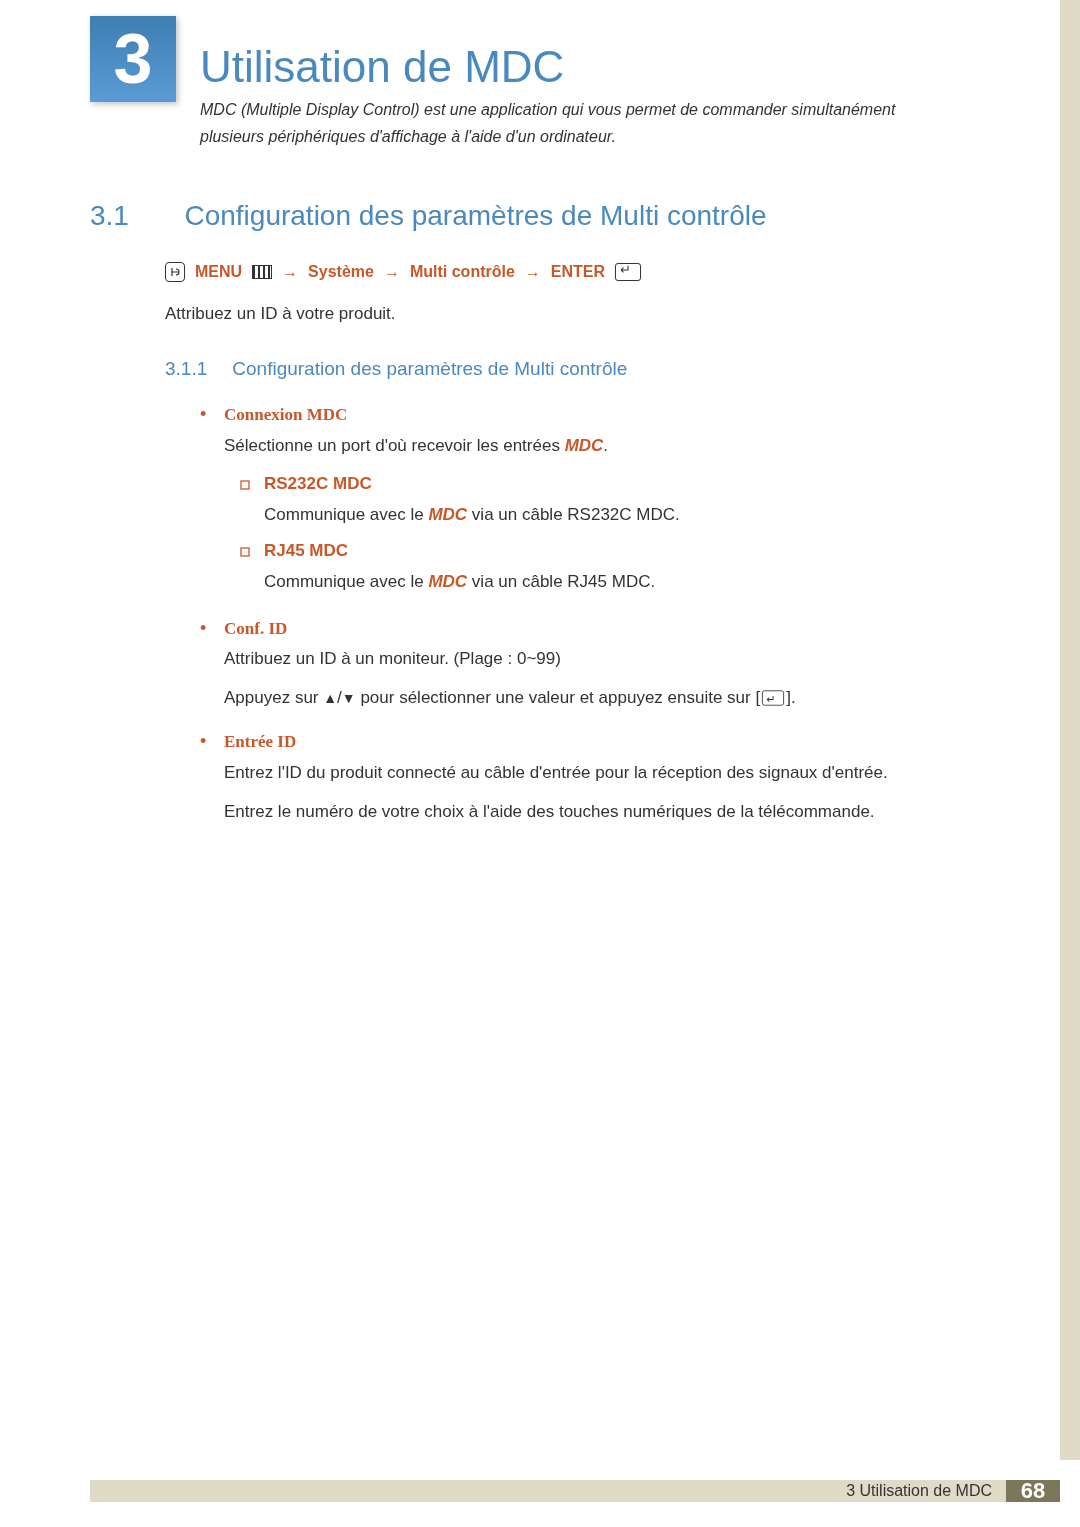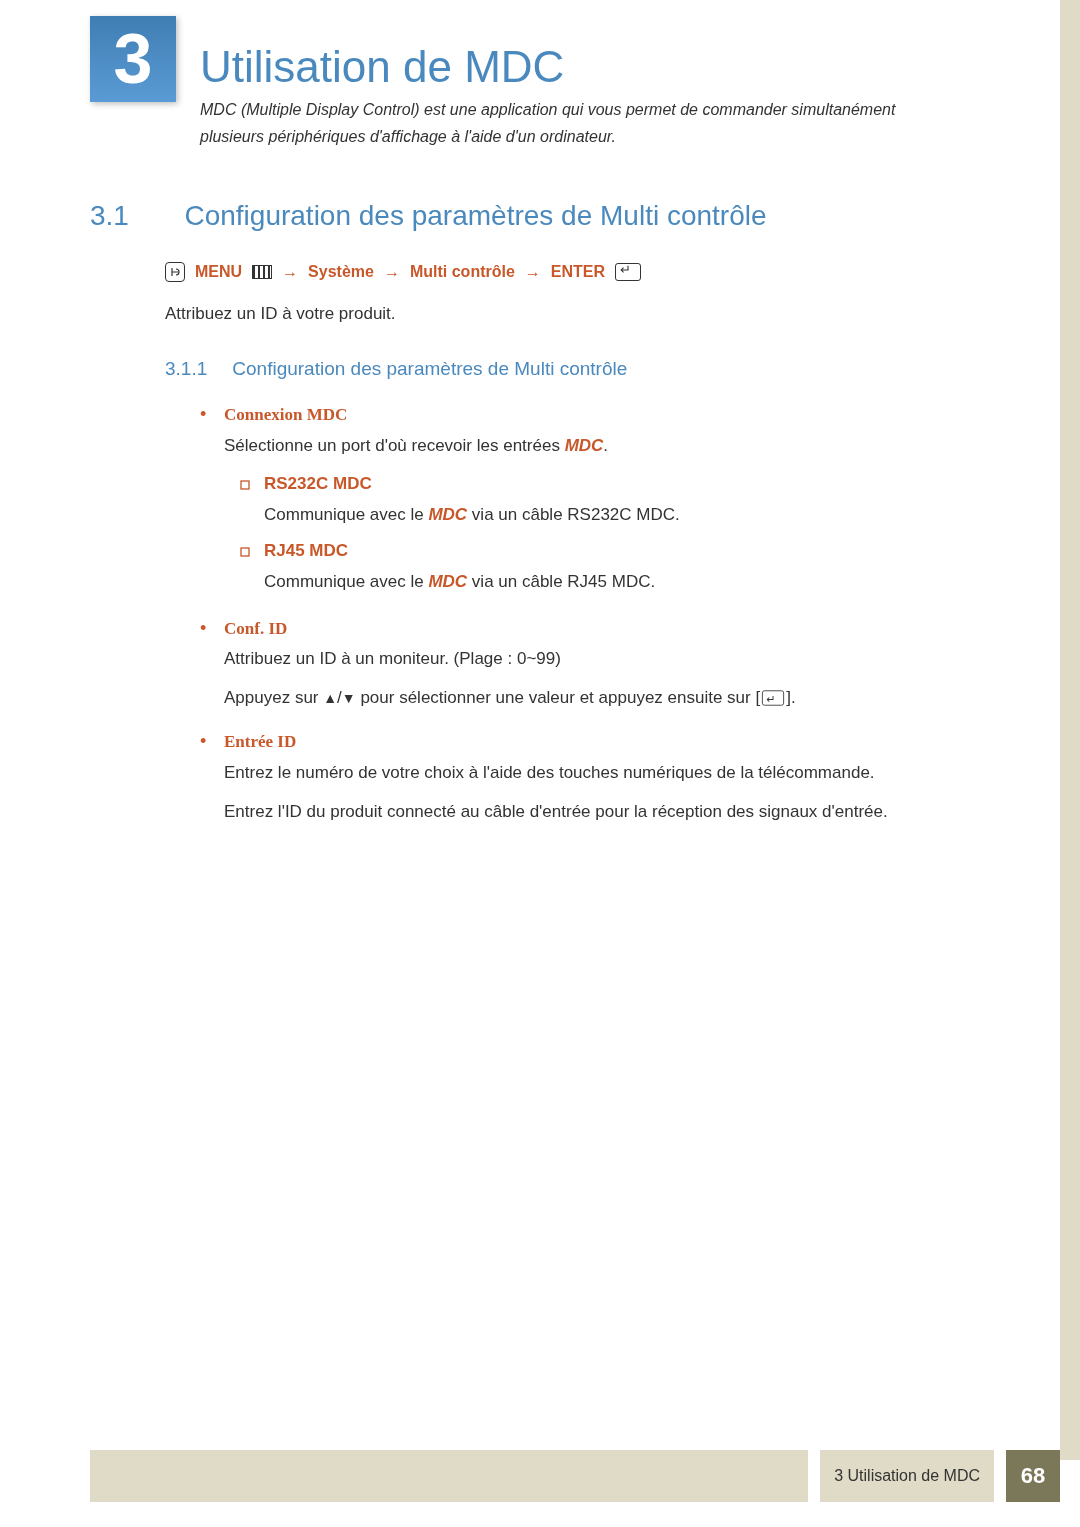--- a/index.html
+++ b/index.html
@@ -118,22 +118,22 @@
   .li-title{color:#c8582a;font-weight:bold;font-family:Liberation Serif, serif;}
   .li-body{margin-left:24px;margin-bottom:8px;color:#333;}
   .sub-li{margin-left:40px;}
   .sub-bullet{display:inline-block;width:24px;color:#c8582a;}
   .sub-bullet svg{vertical-align:middle;}
   .sub-li-title{color:#c8582a;font-weight:bold;}
   .sub-li-body{margin-left:64px;margin-bottom:6px;color:#333;}
   .emph-in{color:#c8582a;font-weight:bold;font-style:italic;}
   .tri{display:inline-block;font-size:14px;vertical-align:middle;}
   .footer-bar{
-    position:absolute;left:90px;bottom:25px;right:20px;height:52px;
-    display:flex;align-items:stretch;gap:12px;
+    position:absolute;left:90px;bottom:25px;right:20px;height:22px;
+    display:flex;align-items:stretch;
   }
   .footer-left{flex:1;background:#e0dbc6;}
   .footer-mid{
     background:#e0dbc6;display:flex;align-items:center;padding:0 14px;
     font-size:16px;color:#333;
   }
   .footer-num{
     background:#7a7858;color:#fff;width:54px;display:flex;align-items:center;justify-content:center;font-size:22px;font-weight:bold;
   }
 </style>
@@ -213,22 +213,22 @@
     <div class="li-body">Attribuez un ID à un moniteur. (Plage : 0~99)</div>
     <div class="li-body">
       <span>Appuyez sur </span><span class="tri">▲</span>/<span class="tri">▼</span><span> pour sélectionner une valeur et appuyez ensuite sur [</span><span class="icon-enter" style="transform:scale(.85);"></span><span>].</span>
     </div>
 
     <div style="height:4px"></div>
 
     <div>
       <span class="bullet-dot">•</span><span class="li-title">Entrée ID</span>
     </div>
+    <div class="li-body">Entrez l'ID du produit connecté au câble d'entrée pour la réception des signaux d'entrée.</div>
     <div class="li-body">Entrez le numéro de votre choix à l'aide des touches numériques de la télécommande.</div>
-    <div class="li-body">Entrez l'ID du produit connecté au câble d'entrée pour la réception des signaux d'entrée.</div>
 
   </div>
 
   <div class="footer-bar">
     <div class="footer-left"></div>
     <div class="footer-mid">3 Utilisation de MDC</div>
     <div class="footer-num">68</div>
   </div>
 </div>
 

